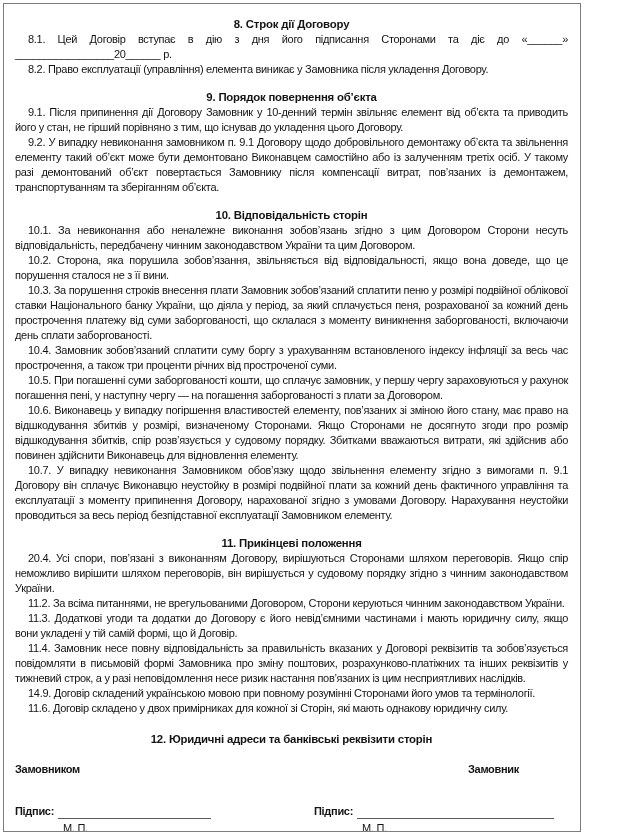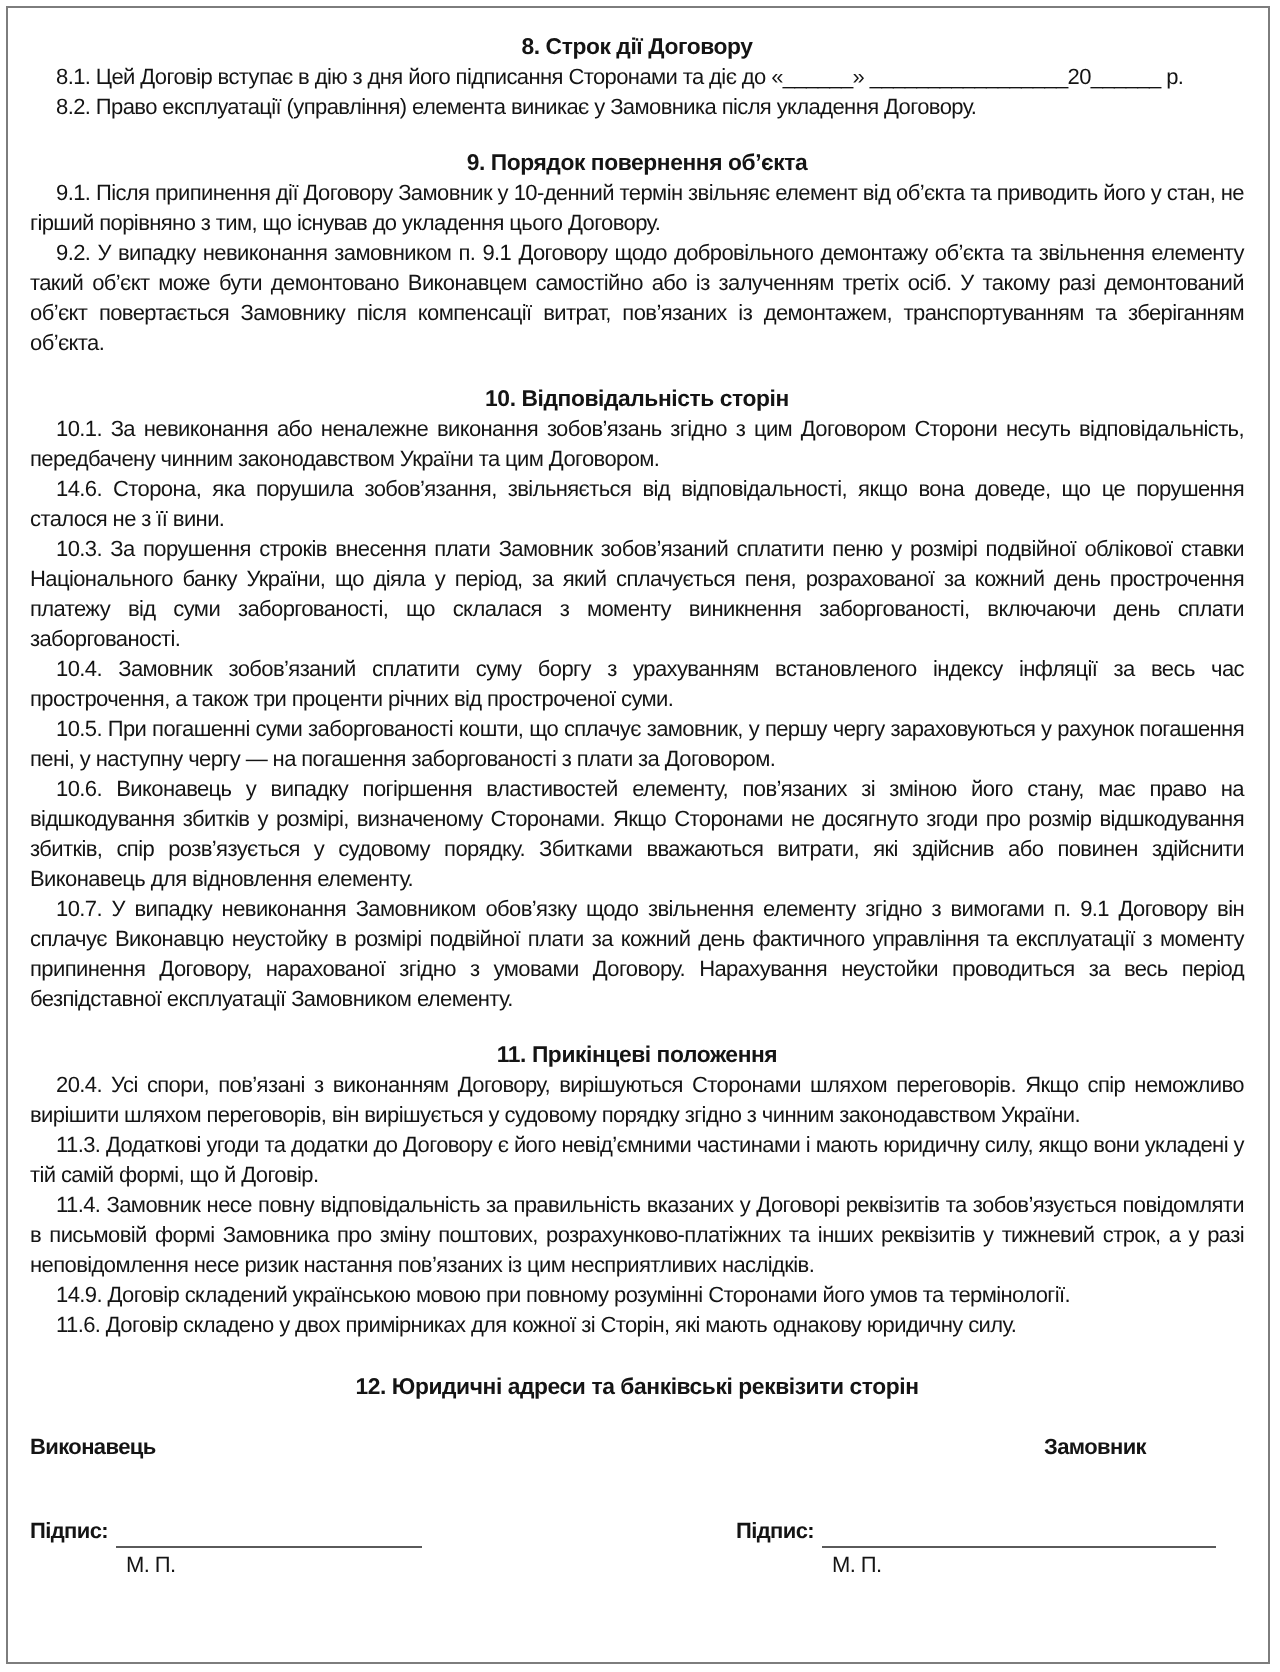--- a/index.html
+++ b/index.html
@@ -5,21 +5,21 @@
   html, body { margin: 0; padding: 0; }
   body {
     width: 640px; height: 836px;
     background: #ffffff;
     font-family: "Liberation Sans", sans-serif;
     position: relative;
   }
   .page {
     position: absolute;
     left: 3px; top: 3px;
-    width: 632px; height: 829px;
+    width: 578px; height: 829px;
     box-sizing: border-box;
     border: 1.5px solid #7d7d7d;
     background: #fff;
     padding: 7px 12px 0 11px;
     overflow: hidden;
   }
   .doc {
     color: #141414;
     font-size: 11px;
     line-height: 15px;
@@ -82,43 +82,44 @@
           <p>8.2. Право експлуатації (управління) елемента виникає у Замовника після укладення Договору.</p>
         </section>
         <section>
           <h3>9. Порядок повернення об’єкта</h3>
           <p>9.1. Після припинення дії Договору Замовник у 10-денний термін звільняє елемент від об’єкта та приводить його у стан, не гірший порівняно з тим, що існував до укладення цього Договору.</p>
           <p>9.2. У випадку невиконання замовником п. 9.1 Договору щодо добровільного демонтажу об’єкта та звільнення елементу такий об’єкт може бути демонтовано Виконавцем самостійно або із залученням третіх осіб. У такому разі демонтований об’єкт повертається Замовнику після компенсації витрат, пов’язаних із демонтажем, транспортуванням та зберіганням об’єкта.</p>
         </section>
         <section>
           <h3>10. Відповідальність сторін</h3>
           <p>10.1. За невиконання або неналежне виконання зобов’язань згідно з цим Договором Сторони несуть відповідальність, передбачену чинним законодавством України та цим Договором.</p>
-          <p>14.6. Сторона, яка порушила зобов’язання, звільняється від відповідальності, якщо вона доведе, що це порушення сталося не з її вини.</p>
+          <p>10.2. Сторона, яка порушила зобов’язання, звільняється від відповідальності, якщо вона доведе, що це порушення сталося не з її вини.</p>
           <p>10.3. За порушення строків внесення плати Замовник зобов’язаний сплатити пеню у розмірі подвійної облікової ставки Національного банку України, що діяла у період, за який сплачується пеня, розрахованої за кожний день прострочення платежу від суми заборгованості, що склалася з моменту виникнення заборгованості, включаючи день сплати заборгованості.</p>
           <p>10.4. Замовник зобов’язаний сплатити суму боргу з урахуванням встановленого індексу інфляції за весь час прострочення, а також три проценти річних від простроченої суми.</p>
           <p>10.5. При погашенні суми заборгованості кошти, що сплачує замовник, у першу чергу зараховуються у рахунок погашення пені, у наступну чергу — на погашення заборгованості з плати за Договором.</p>
           <p>10.6. Виконавець у випадку погіршення властивостей елементу, пов’язаних зі зміною його стану, має право на відшкодування збитків у розмірі, визначеному Сторонами. Якщо Сторонами не досягнуто згоди про розмір відшкодування збитків, спір розв’язується у судовому порядку. Збитками вважаються витрати, які здійснив або повинен здійснити Виконавець для відновлення елементу.</p>
           <p>10.7. У випадку невиконання Замовником обов’язку щодо звільнення елементу згідно з вимогами п. 9.1 Договору він сплачує Виконавцю неустойку в розмірі подвійної плати за кожний день фактичного управління та експлуатації з моменту припинення Договору, нарахованої згідно з умовами Договору. Нарахування неустойки проводиться за весь період безпідставної експлуатації Замовником елементу.</p>
         </section>
         <section>
           <h3>11. Прикінцеві положення</h3>
           <p>20.4. Усі спори, пов’язані з виконанням Договору, вирішуються Сторонами шляхом переговорів. Якщо спір неможливо вирішити шляхом переговорів, він вирішується у судовому порядку згідно з чинним законодавством України.</p>
+          <p>11.2. За всіма питаннями, не врегульованими Договором, Сторони керуються чинним законодавством України.</p>
           <p>11.3. Додаткові угоди та додатки до Договору є його невід’ємними частинами і мають юридичну силу, якщо вони укладені у тій самій формі, що й Договір.</p>
           <p>11.4. Замовник несе повну відповідальність за правильність вказаних у Договорі реквізитів та зобов’язується повідомляти в письмовій формі Замовника про зміну поштових, розрахунково-платіжних та інших реквізитів у тижневий строк, а у разі неповідомлення несе ризик настання пов’язаних із цим несприятливих наслідків.</p>
           <p>14.9. Договір складений українською мовою при повному розумінні Сторонами його умов та термінології.</p>
           <p>11.6. Договір складено у двох примірниках для кожної зі Сторін, які мають однакову юридичну силу.</p>
         </section>
         <section>
           <h3>12. Юридичні адреси та банківські реквізити сторін</h3>
         </section>
       </div>
 
     <div class="sig-area">
       <div class="sig-parties">
-        <span>Виконавець</span>
+        <span>Замовником</span>
         <span>Замовник</span>
       </div>
       <div class="sig-row">
         <div class="sig-col">
           <div class="sig-line">
             <span class="sig-label">Підпис:</span>
             <span class="line"></span>
           </div>
           <div class="seal">М. П.</div>
         </div>

